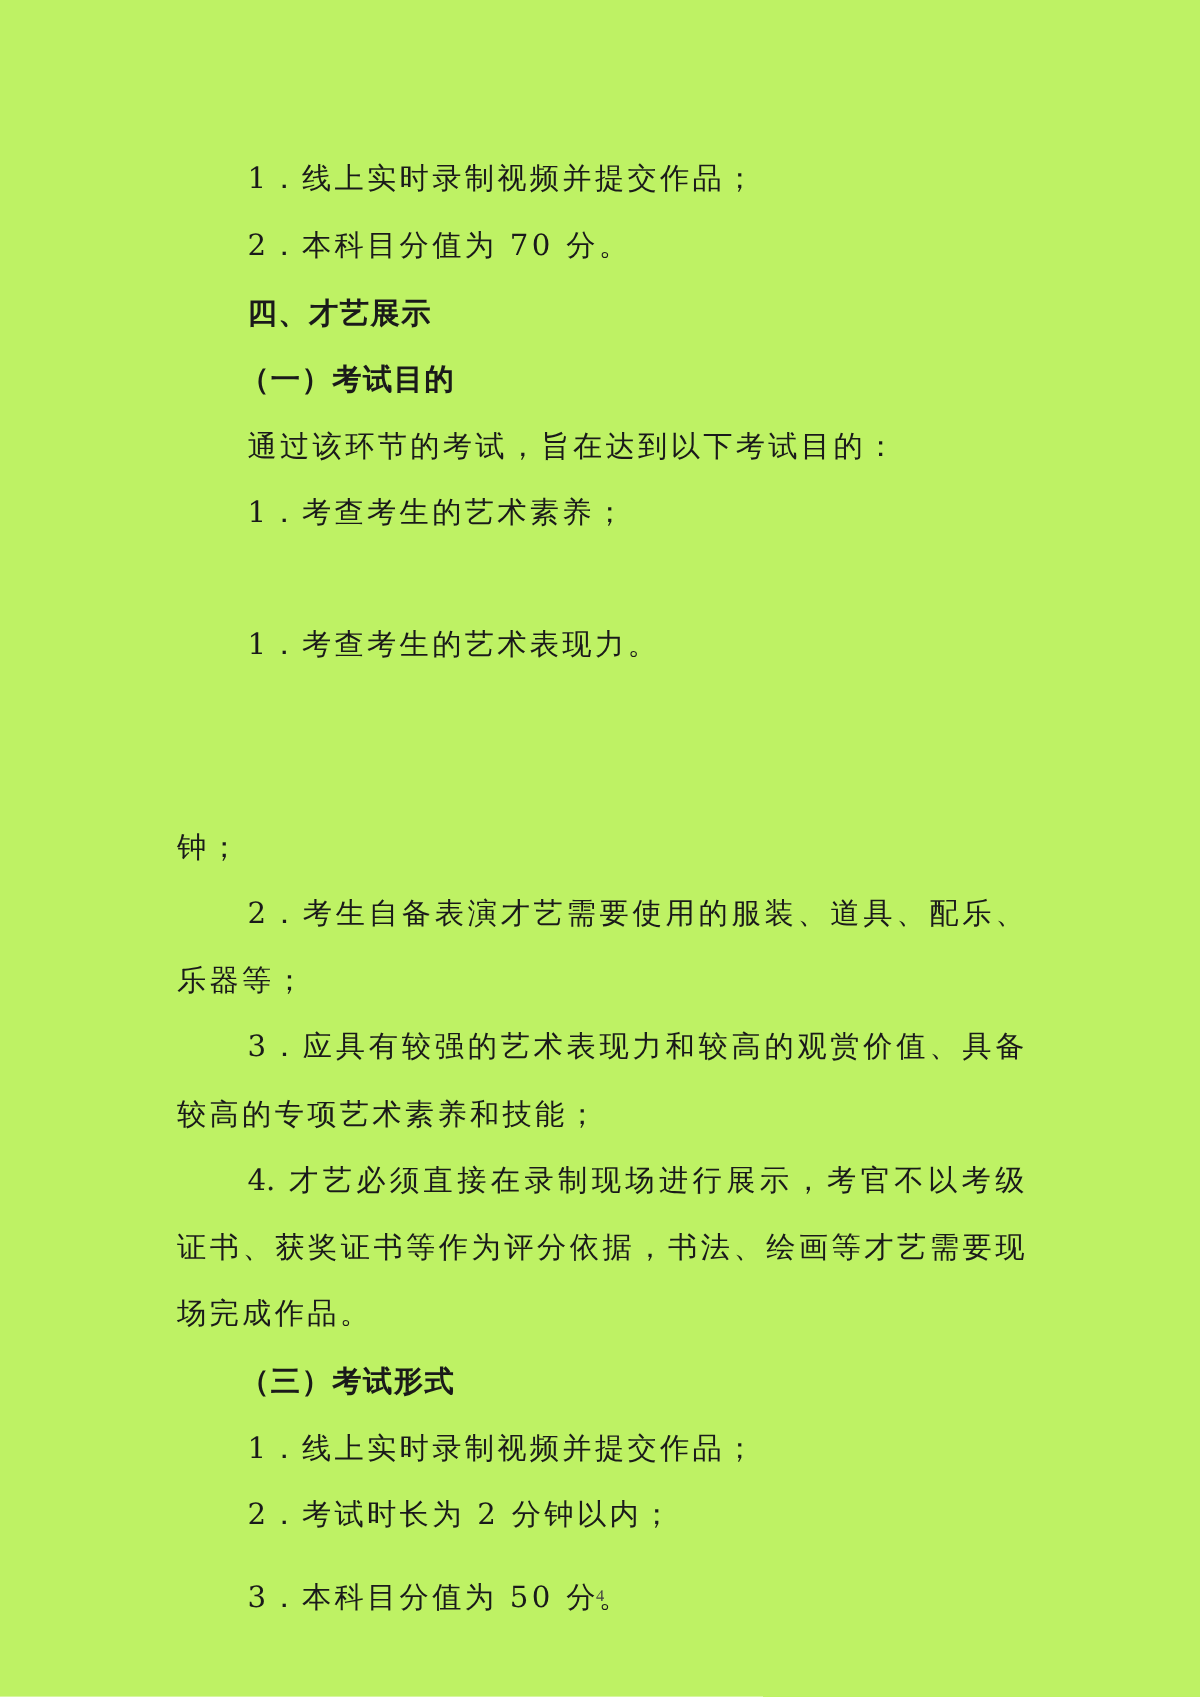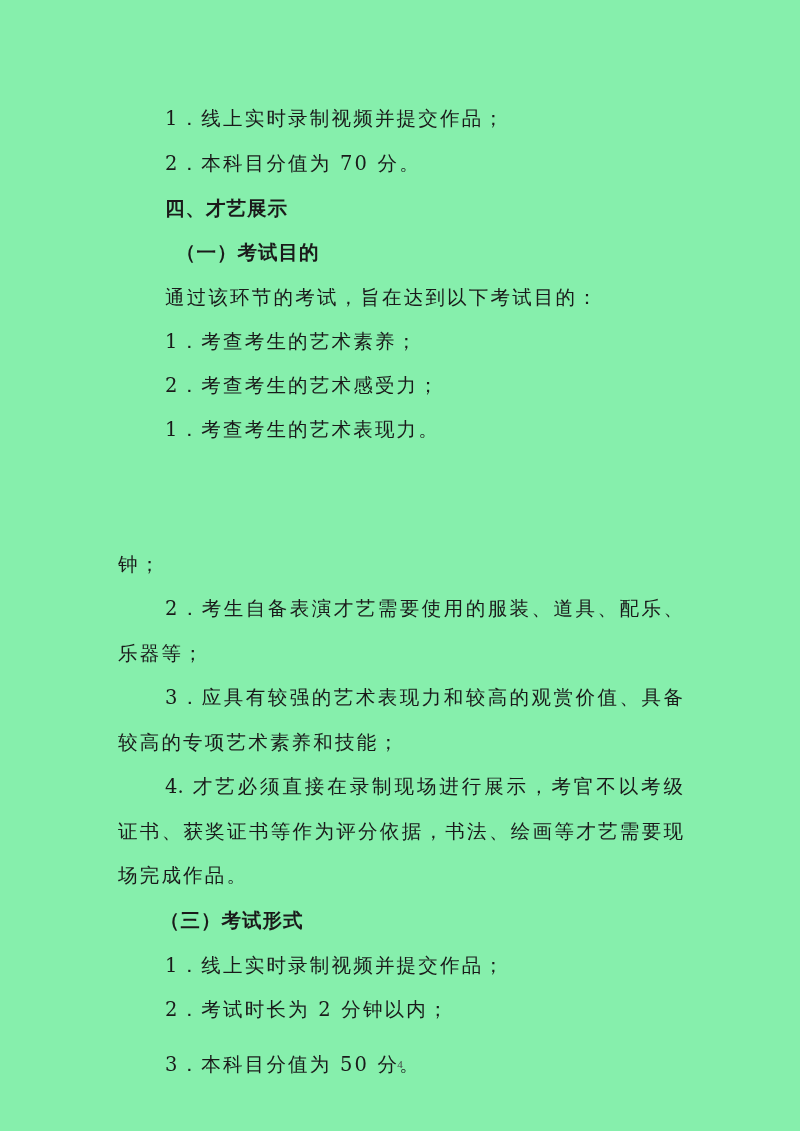--- a/index.html
+++ b/index.html
@@ -12,21 +12,21 @@
       height: 1131px;
       position: relative;
       overflow: hidden;
       font-family: "DejaVu Serif", "Liberation Serif", serif;
       color: #1a1a1a;
     }
     .page {
       position: absolute;
       left: 0; top: 0;
       width: 800px; height: 1131px;
-      background: #86efac;
+      background: #bef264;
     }
     .line {
       position: absolute;
       font-size: 19.5px;
       line-height: 26px;
       white-space: nowrap;
       letter-spacing: 2.2px;
     }
     .bold {
       font-family: "DejaVu Sans", "Liberation Sans", sans-serif;
@@ -52,25 +52,24 @@
   </style>
 </head>
 <body>
 
 <div class="page">
 
   <div class="line" style="left:165px; top:106px;">1．线上实时录制视频并提交作品；</div>
   <div class="line" style="left:165px; top:151px;">2．本科目分值为 70 分。</div>
 
   <div class="line bold" style="left:165px; top:196px;">四、才艺展示</div>
-  <div class="line bold" style="left:176px; top:240px;">（一）考试目的</div>
+  <div class="line bold" style="left:160px; top:240px;">（一）考试目的</div>
 
   <div class="line" style="left:165px; top:285px;">通过该环节的考试，旨在达到以下考试目的：</div>
   <div class="line" style="left:165px; top:329px;">1．考查考生的艺术素养；</div>
-  <div class="line" style="left:165px; top:373px;">2．考查考生的艺术感受力；</div>
   <div class="line" style="left:165px; top:417px;">1．考查考生的艺术表现力。</div>
 
 
   <div class="line" style="left:118px; top:552px;">钟；</div>
 
   <div class="line justify" style="left:165px; top:596px; width:518px;">2．考生自备表演才艺需要使用的服装、道具、配乐、</div>
   <div class="line" style="left:118px; top:641px;text-align:center;">乐器等；</div>
 
   <div class="line justify" style="left:165px; top:685px; width:518px;">3．应具有较强的艺术表现力和较高的观赏价值、具备</div>
   <div class="line" style="left:118px; top:730px;">较高的专项艺术素养和技能；</div>

